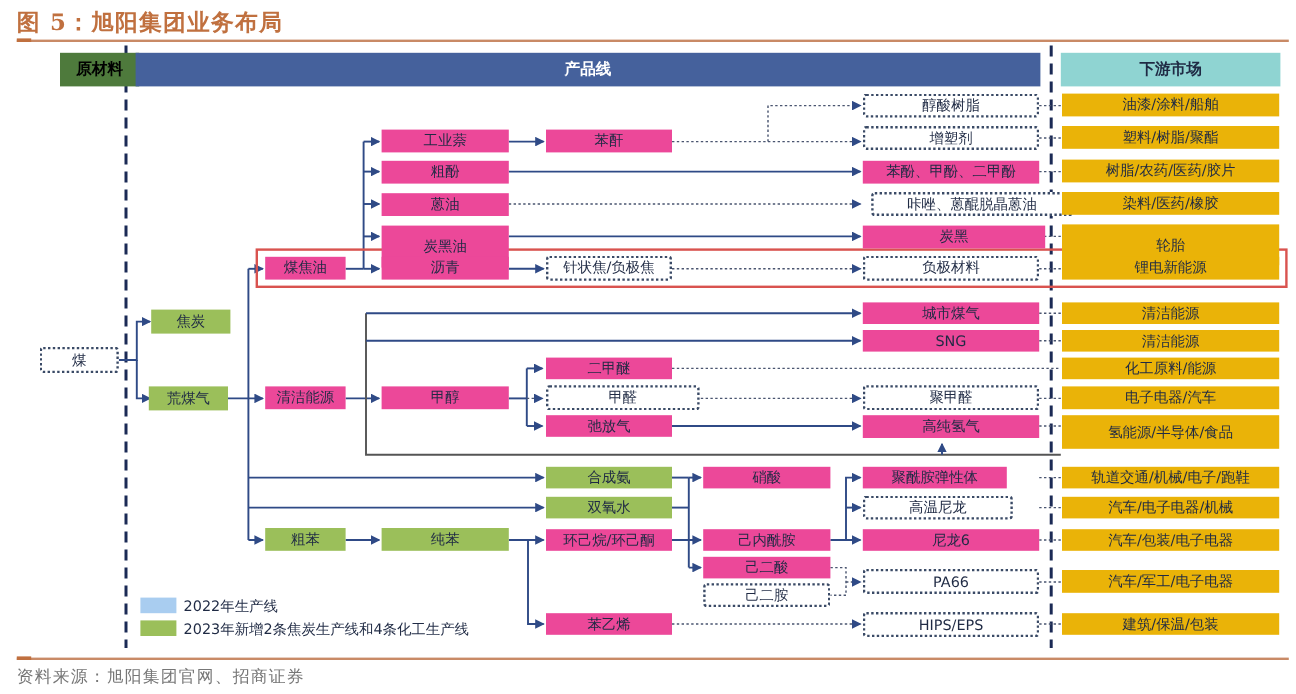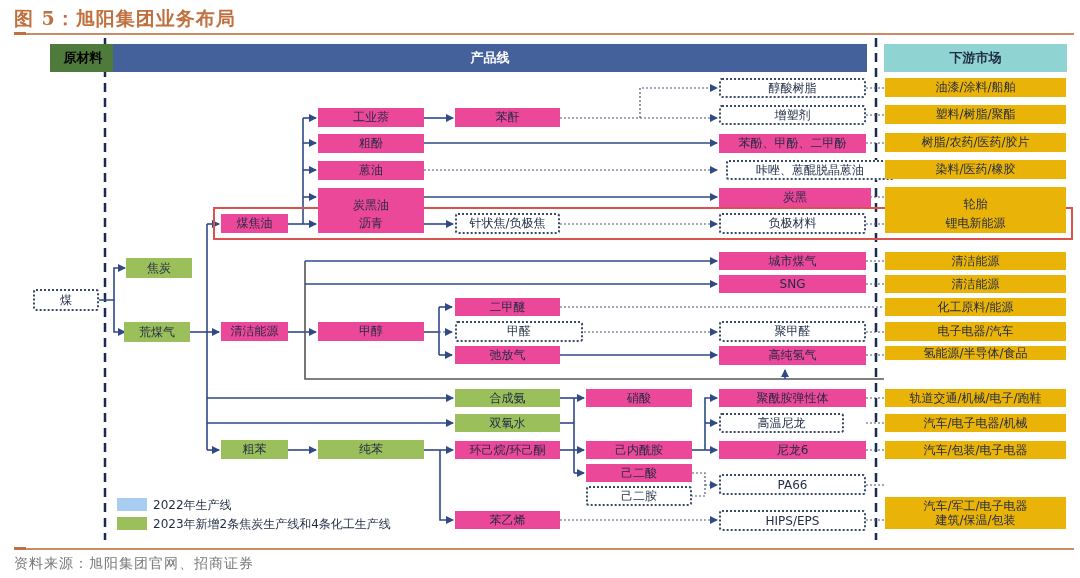--- a/index.html
+++ b/index.html
@@ -162,41 +162,41 @@
 <div class="box dot" style="left:719px;top:78px;width:147px;height:20px">醇酸树脂</div>
 <div class="box dot" style="left:719px;top:105px;width:147px;height:20px">增塑剂</div>
 <div class="box blue" style="left:719px;top:134px;width:147px;height:19px">苯酚、甲酚、二甲酚</div>
 <div class="box dot" style="left:726px;top:160px;width:168px;height:20px">咔唑、蒽醌脱晶蒽油</div>
 <div class="box blue" style="left:719px;top:188px;width:152px;height:19px">炭黑</div>
 <div class="box dot" style="left:719px;top:213px;width:147px;height:21px">负极材料</div>
 <div class="box blue" style="left:719px;top:252px;width:147px;height:18px">城市煤气</div>
 <div class="box blue" style="left:719px;top:275px;width:147px;height:18px">SNG</div>
 <div class="box dot" style="left:719px;top:321px;width:147px;height:21px">聚甲醛</div>
 <div class="box blue" style="left:719px;top:346px;width:147px;height:19px">高纯氢气</div>
-<div class="box blue" style="left:719px;top:389px;width:147px;height:18px">聚酰胺弹性体</div>
+<div class="box blue" style="left:719px;top:389px;width:120px;height:18px">聚酰胺弹性体</div>
 <div class="box dot" style="left:719px;top:413px;width:125px;height:20px">高温尼龙</div>
 <div class="box blue" style="left:719px;top:441px;width:147px;height:18px">尼龙6</div>
 <div class="box dot" style="left:719px;top:474px;width:147px;height:21px">PA66</div>
 <div class="box dot" style="left:719px;top:510px;width:147px;height:21px">HIPS/EPS</div>
 
 <div class="box mkt" style="left:885px;top:78px;width:181px;height:19px">油漆/涂料/船舶</div>
 <div class="box mkt" style="left:885px;top:105px;width:181px;height:19px">塑料/树脂/聚酯</div>
 <div class="box mkt" style="left:885px;top:133px;width:181px;height:19px">树脂/农药/医药/胶片</div>
 <div class="box mkt" style="left:885px;top:160px;width:181px;height:19px">染料/医药/橡胶</div>
 <div class="box mkt" style="left:885px;top:187px;width:181px;height:34px">轮胎</div>
 <div class="box mkt" style="left:885px;top:214px;width:181px;height:19px">锂电新能源</div>
 <div class="box mkt" style="left:885px;top:252px;width:181px;height:18px">清洁能源</div>
 <div class="box mkt" style="left:885px;top:275px;width:181px;height:18px">清洁能源</div>
 <div class="box mkt" style="left:885px;top:298px;width:181px;height:18px">化工原料/能源</div>
 <div class="box mkt" style="left:885px;top:322px;width:181px;height:19px">电子电器/汽车</div>
-<div class="box mkt" style="left:885px;top:346px;width:181px;height:14px">氢能源/半导体/食品</div>
+<div class="box mkt" style="left:885px;top:346px;width:181px;height:28px">氢能源/半导体/食品</div>
 <div class="box mkt" style="left:885px;top:389px;width:181px;height:18px">轨道交通/机械/电子/跑鞋</div>
 <div class="box mkt" style="left:885px;top:414px;width:181px;height:18px">汽车/电子电器/机械</div>
 <div class="box mkt" style="left:885px;top:441px;width:181px;height:18px">汽车/包装/电子电器</div>
-<div class="box mkt" style="left:885px;top:497px;width:181px;height:19px">汽车/军工/电子电器</div>
+<div class="box mkt" style="left:885px;top:475px;width:181px;height:19px">汽车/军工/电子电器</div>
 <div class="box mkt" style="left:885px;top:511px;width:181px;height:18px">建筑/保温/包装</div>
 
 <div class="legend-sw" style="left:117px;top:498px;background:#a9cdf0"></div>
 <div class="legend-tx" style="left:153px;top:497px">2022年生产线</div>
 <div class="legend-sw" style="left:117px;top:517px;background:#9bbf5a"></div>
 <div class="legend-tx" style="left:153px;top:516px">2023年新增2条焦炭生产线和4条化工生产线</div>
 
 <div class="rule" style="top:548px">
     <div class="tick"></div>
   </div>

